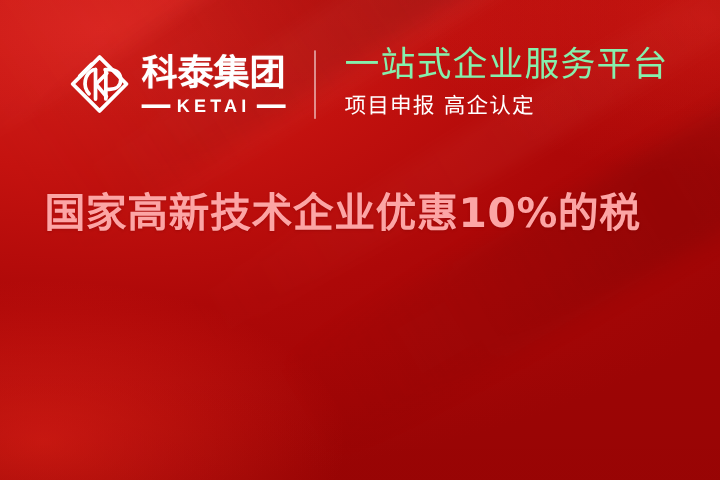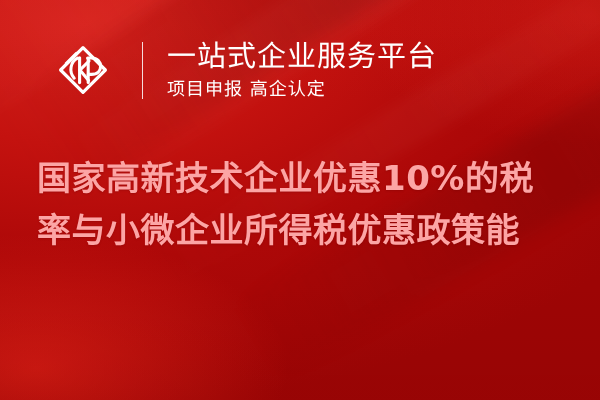--- a/index.html
+++ b/index.html
@@ -157,24 +157,24 @@
     margin: 0 24px 0 24px;
     flex: 0 0 auto;
   }
 
   .tagline {
     display: flex;
     flex-direction: column;
     justify-content: center;
   }
   .tagline-main {
-    font-family: Liberation Serif, serif;
+    font-family: Liberation Mono, monospace;
     font-size: 29px;
     line-height: 1.12;
-    color: #ffffff;
+    color: #86efac;
     letter-spacing: 1px;
     white-space: nowrap;
   }
   .tagline-sub {
     font-family: "DejaVu Sans", "Liberation Sans", sans-serif;
     font-size: 18px;
     line-height: 1.2;
     font-weight: normal;
     color: #fff;
     letter-spacing: 1px;
@@ -240,28 +240,35 @@
 
             <path d="M22.9 26.0 L31.6 36.4" stroke-width="3.1"></path>
 
             <path d="M30.6 14.0 L34.4 14.0 C40.8 14.0 43.6 18.0 43.6 22.4 C43.6 26.8 40.6 30.4 34.4 30.4 L31.2 30.4" stroke-width="3.1"></path>
 
             <path d="M31.2 14.6 L31.2 38.4" stroke-width="3.1"></path>
           </g>
         </svg>
       </span>
 
+      <span class="logo-word">
+        <span class="logo-cn">科泰集团</span>
+        <span class="logo-latin">
+          <span class="rule"></span>
+          <span class="txt">KETAI</span>
+          <span class="rule"></span>
+        </span>
+      </span>
     </div>
 
     <span class="divider"></span>
 
     <div class="tagline">
       <span class="tagline-main">一站式企业服务平台</span>
       <span class="tagline-sub">项目申报 高企认定</span>
     </div>
   </div>
 
   <div class="headline">
     <div class="headline-line">国家高新技术企业优惠10%的税</div>
-    <div class="headline-line">率与小微企业所得税优惠政策能</div>
   </div>
 
 </div>
 
 </body></html>

